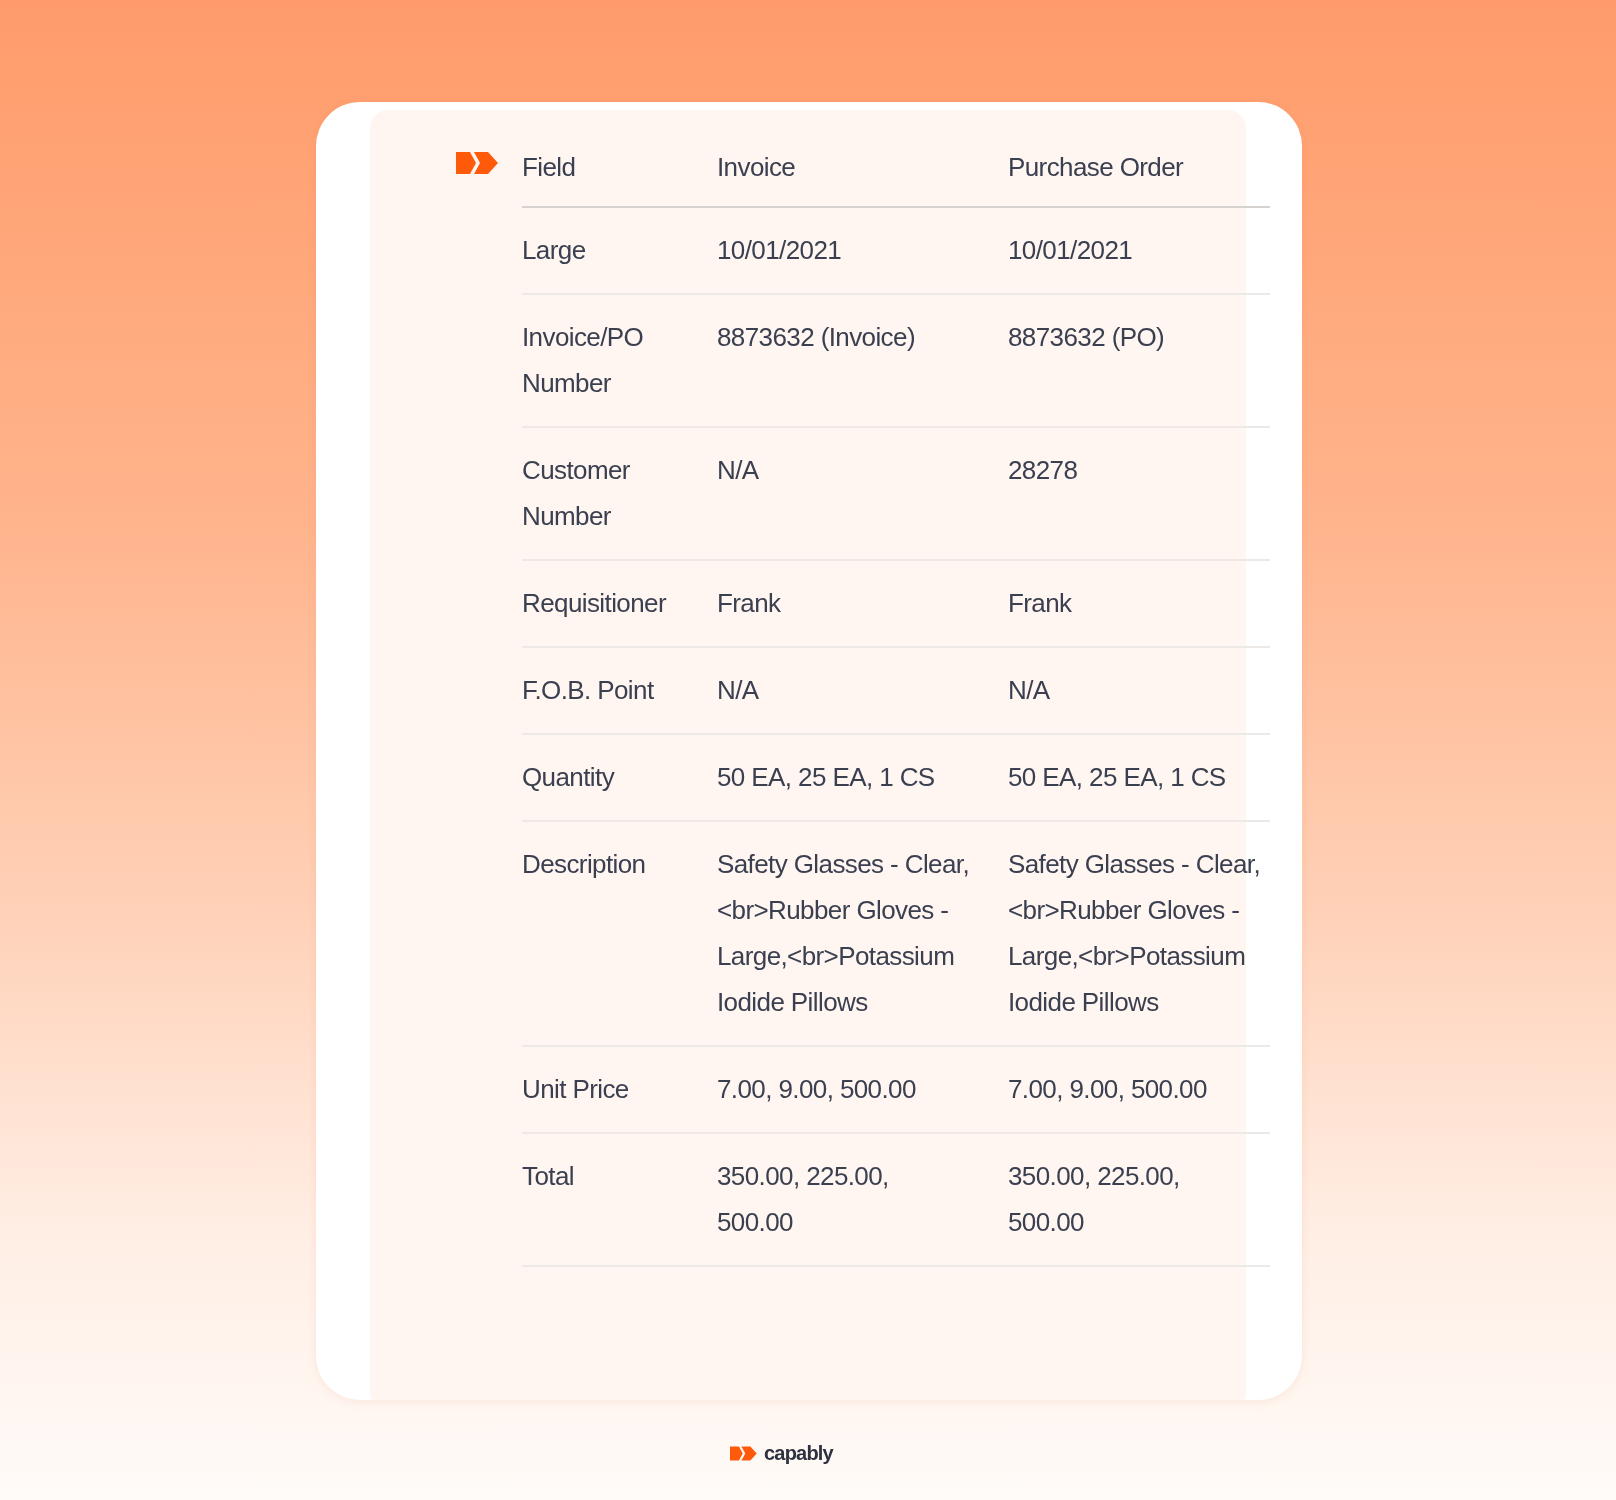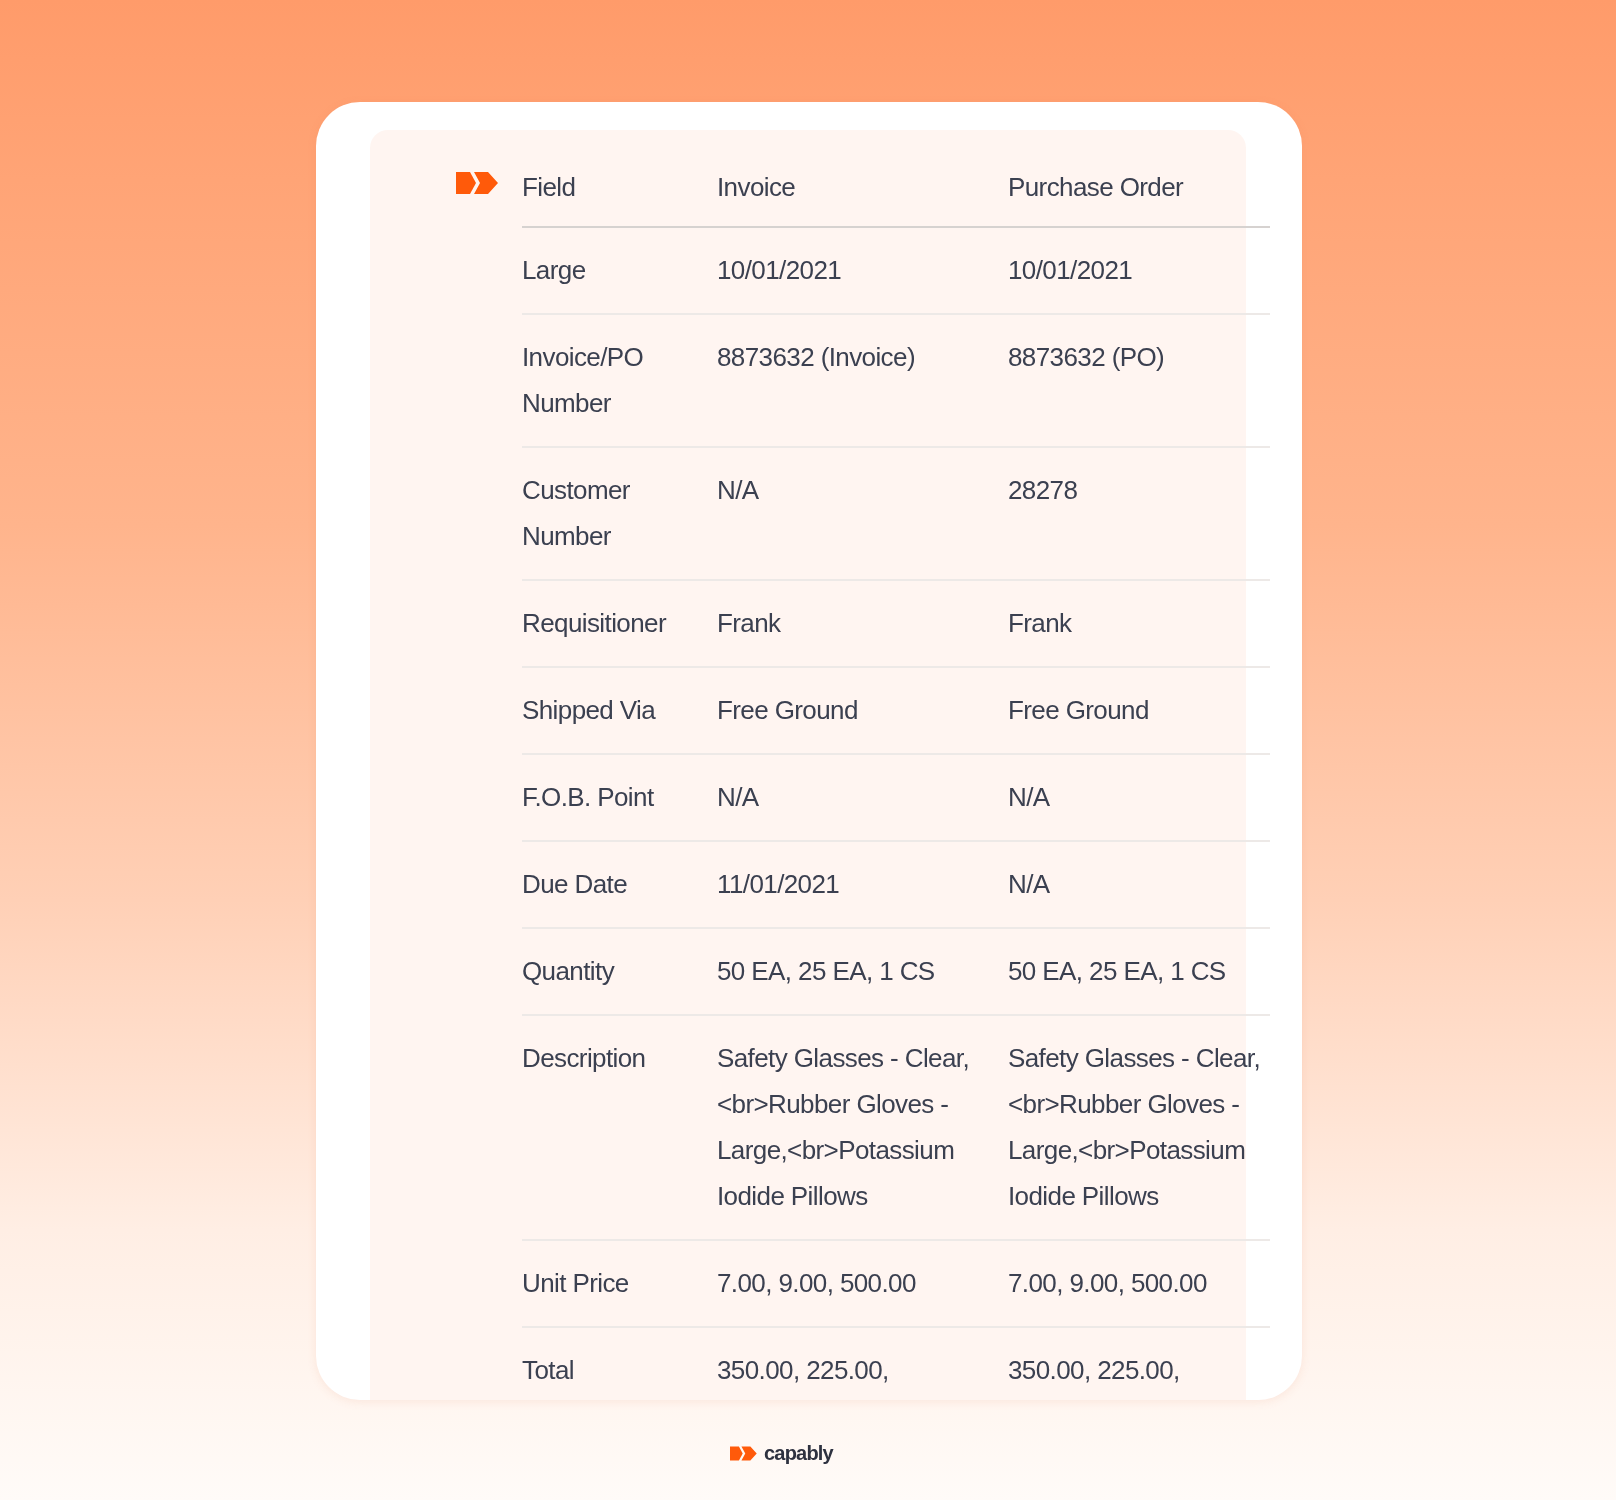--- a/index.html
+++ b/index.html
@@ -20,21 +20,21 @@
       width: 986px;
       height: 1298px;
       background: #ffffff;
       border-radius: 44px;
       overflow: hidden;
       box-shadow: 0 2px 10px rgba(220, 120, 80, 0.12);
     }
     .panel {
       position: absolute;
       left: 54px;
-      top: 28px;
+      top: 8px;
       width: 876px;
       height: 1300px;
       background: #fff5f1;
       border-radius: 18px;
     }
     .brand-icon {
       position: absolute;
       left: 86px;
       top: 40px;
       width: 44px;
@@ -117,32 +117,22 @@
           <td style="padding-right:40px">Customer Number</td>
           <td>N/A</td>
           <td>28278</td>
         </tr>
         <tr>
           <td>Requisitioner</td>
           <td>Frank</td>
           <td>Frank</td>
         </tr>
         <tr>
-          <td>Shipped Via</td>
-          <td>Free Ground</td>
-          <td>Free Ground</td>
-        </tr>
-        <tr>
           <td>F.O.B. Point</td>
           <td>N/A</td>
-          <td>N/A</td>
-        </tr>
-        <tr>
-          <td>Due Date</td>
-          <td>11/01/2021</td>
           <td>N/A</td>
         </tr>
         <tr>
           <td>Quantity</td>
           <td>50 EA, 25 EA, 1 CS</td>
           <td>50 EA, 25 EA, 1 CS</td>
         </tr>
         <tr>
           <td>Description</td>
           <td style="padding-right:12px">Safety Glasses - Clear, &lt;br&gt;Rubber Gloves - Large,&lt;br&gt;Potassium Iodide Pillows</td>

